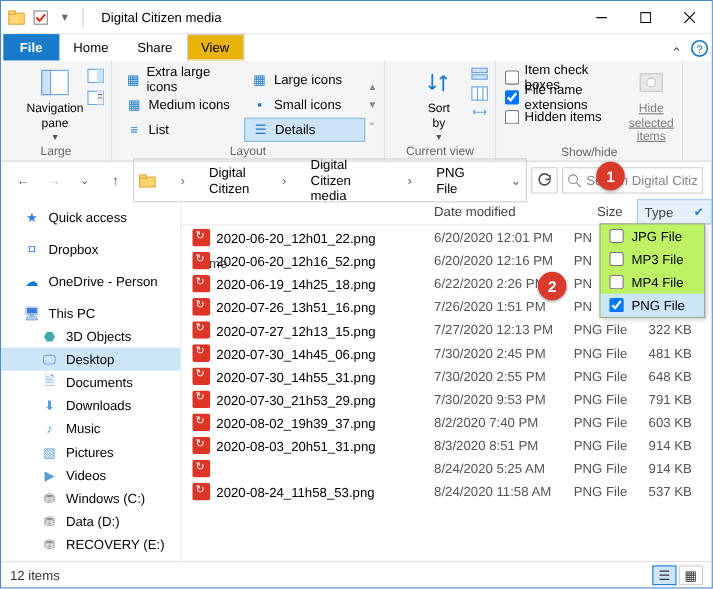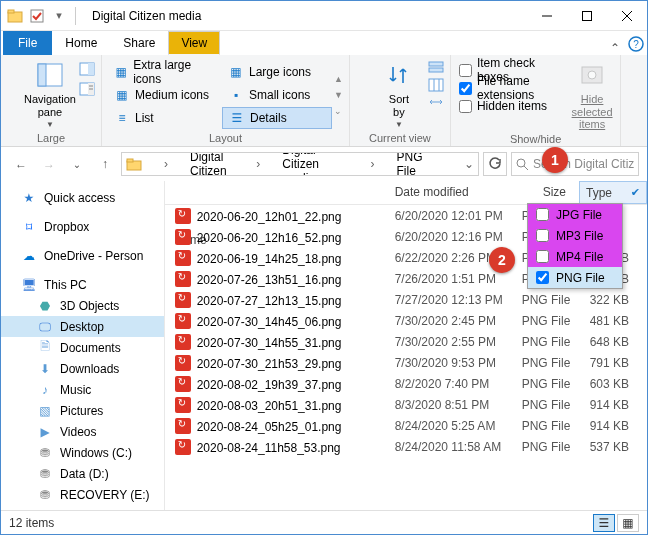--- a/index.html
+++ b/index.html
@@ -7,21 +7,21 @@
   
   .titlebar { height: 30px; display: flex; align-items: center; background: #fff; border-bottom: 1px solid #e5e5e5; }
   .qat { display: flex; align-items: center; padding: 0 4px; gap: 2px; }
   .qat .icon { width: 20px; height: 20px; display: flex; align-items: center; justify-content: center; }
   .title-text { font-size: 12px; padding-left: 8px; flex: 1; }
   .winbtns { display: flex; }
   .winbtn { width: 40px; height: 30px; display: flex; align-items: center; justify-content: center; font-family: inherit; }
   
   .tabs { height: 24px; display: flex; align-items: flex-end; background: #fff; padding-left: 2px; }
   .tab { padding: 4px 12px; font-size: 12px; border: 1px solid transparent; cursor: default; }
-  .tab.file { background: #1979ca; color: #fff; padding: 4px 14px; }
+  .tab.file { background: #1979ca; color: #fff; padding: 4px 14px; font-weight: bold; }
   .tab.active { border: 1px solid #d0d0d0; border-bottom: 1px solid #f4f5f6; background: #eab308; }
   .tabs .spacer { flex: 1; }
   .tabs .helpbtn { width: 22px; height: 22px; display:flex; align-items:center; justify-content:center; color:#1979ca; }
   .tabs .caret { width:20px; display:flex; align-items:center; justify-content:center; color:#555; }
   
   .ribbon { height: 92px; background: #f4f5f6; border-bottom: 1px solid #d8d8d8; display: flex; }
   .group { border-right: 1px solid #e2e2e2; padding: 2px 6px 0 6px; display: flex; flex-direction: column; }
   .group-body { flex: 1; display: flex; align-items: flex-start; padding-top: 2px; }
   .group-label { text-align: center; font-size: 11px; color: #666; padding: 2px 0 2px 0; }
   .bigbtn { width: 54px; display: flex; flex-direction: column; align-items: center; gap: 2px; font-size: 11px; text-align:center; line-height:1.15;margin-left:16px; }
@@ -29,21 +29,21 @@
   .layoutgrid { display: grid; grid-template-columns: auto auto; grid-auto-rows: 22px; gap: 1px 4px; }
   .layoutbtn { display: flex; align-items: center; gap: 5px; padding: 1px 6px; font-size: 12px; width: 110px; }
   .layoutbtn.sm { width: 54px; }
   .layoutbtn.sel { border: 1px solid #8eb8e6; background: #cde3f8; }
   .layoutbtn .swatch { width:16px; height:16px; display:flex; align-items:center; justify-content:center; color:#1979ca; }
   .chkrow { display:flex; align-items:center; gap:5px; font-size:12px; padding:1px 2px; height:18px; }
   input[type=checkbox] { width:13px; height:13px; }
   
   .addr { height: 34px; display: flex; align-items: center; padding: 0 8px; gap: 4px; }
   .navarrow { width:24px; height:24px; display:flex; align-items:center; justify-content:center; color:#555; }
-  .breadcrumb { flex:1; border:1px solid #d0d0d0; height:24px; display:flex; align-items:center; padding:0 4px; gap:19px; font-size:12px; overflow:hidden; }
+  .breadcrumb { flex:1; border:1px solid #d0d0d0; height:40px; display:flex; align-items:center; padding:0 4px; gap:19px; font-size:12px; overflow:hidden; }
   .bc-sep::after { content:"›"; color:#666; padding:0 3px; }
   .addr .ref { width:24px; height:24px; border:1px solid #d0d0d0; display:flex; align-items:center; justify-content:center; }
   .srch { width:128px; border:1px solid #d0d0d0; height:24px; display:flex; align-items:center; color:#888; padding:0 4px; gap:4px; font-size:12px; position:relative; }
   
   .main { display:flex; height: calc(535px - 30px - 24px - 92px - 34px - 24px - 2px); }
   .nav { width: 175px; border-right:1px solid #e8e8e8; overflow:hidden; padding:6px 0; }
   .navitem { display:flex; align-items:center; gap:7px; padding:3px 4px 3px 20px; font-size:12px; height:21px; }
   .navitem.ind { padding-left: 36px; }
   .navitem.sel { background:#cde6f7; }
   .navico { width:16px; height:16px; display:flex; align-items:center; justify-content:center; }
@@ -56,21 +56,21 @@
   .col.size { flex:1; text-align:right; padding-right:12px; }
   .row { display:flex; font-size:12px; height:21px; align-items:center; }
   .cell { padding:0 10px; overflow:hidden; white-space:nowrap; }
   .cell.name { width:220px; display:flex; align-items:flex-end; gap:6px; }
   .cell.date { width:127px; color:#555; }
   .cell.type { width:68px; color:#555; }
   .cell.size { flex:1; text-align:right; padding-right:18px; color:#555; }
   .fileico { width:16px; height:16px; background:#dd3426; border-radius:2px; position:relative; }
   .fileico::after { content:"↻"; color:#fff; font-size:10px; position:absolute; left:3px; top:0; }
   
-  .typefilter { position:absolute; top:22px; right:24px; width:96px; background:#d946ef; border:1px solid #a0a0a0; box-shadow:2px 2px 4px rgba(0,0,0,0.2); }
+  .typefilter { position:absolute; top:22px; right:6px; width:96px; background:#bef264; border:1px solid #a0a0a0; box-shadow:2px 2px 4px rgba(0,0,0,0.2); }
   .tf-item { display:flex; align-items:center; gap:7px; padding:3px 8px; font-size:12px; height:21px; }
   .tf-item.sel { background:#cde6f7; }
   
   .callout { position:absolute; width:26px; height:26px; border-radius:50%; background:#d93a2b; color:#fff; display:flex; align-items:center; justify-content:center; font-size:14px; font-weight:600; box-shadow:0 1px 3px rgba(0,0,0,0.4); z-index:50; }
   
   .status { height:24px; border-top:1px solid #e0e0e0; display:flex; align-items:center; padding:0 8px; font-size:12px; color:#333; }
   .status .sp { flex:1; }
   .viewbtn { width:22px; height:18px; border:1px solid #ccc; margin-left:2px; display:flex; align-items:center; justify-content:center; }
   .viewbtn.active { border-color:#1979ca; background:#cde6f7; }
   svg { display:block; }
@@ -484,21 +484,20 @@
             <span class="fileico"></span>
             <span>2020-08-03_20h51_31.png</span>
           </div>
           <div class="cell date">8/3/2020 8:51 PM</div>
           <div class="cell type">PNG File</div>
           <div class="cell size">914 KB</div>
         </div>
         <div class="row">
           <div class="cell name">
             <span class="fileico"></span>
-            <span>2020-08-24_05h25_01.png</span>
           </div>
           <div class="cell date">8/24/2020 5:25 AM</div>
           <div class="cell type">PNG File</div>
           <div class="cell size">914 KB</div>
         </div>
         <div class="row">
           <div class="cell name">
             <span class="fileico"></span>
             <span>2020-08-24_11h58_53.png</span>
           </div>

